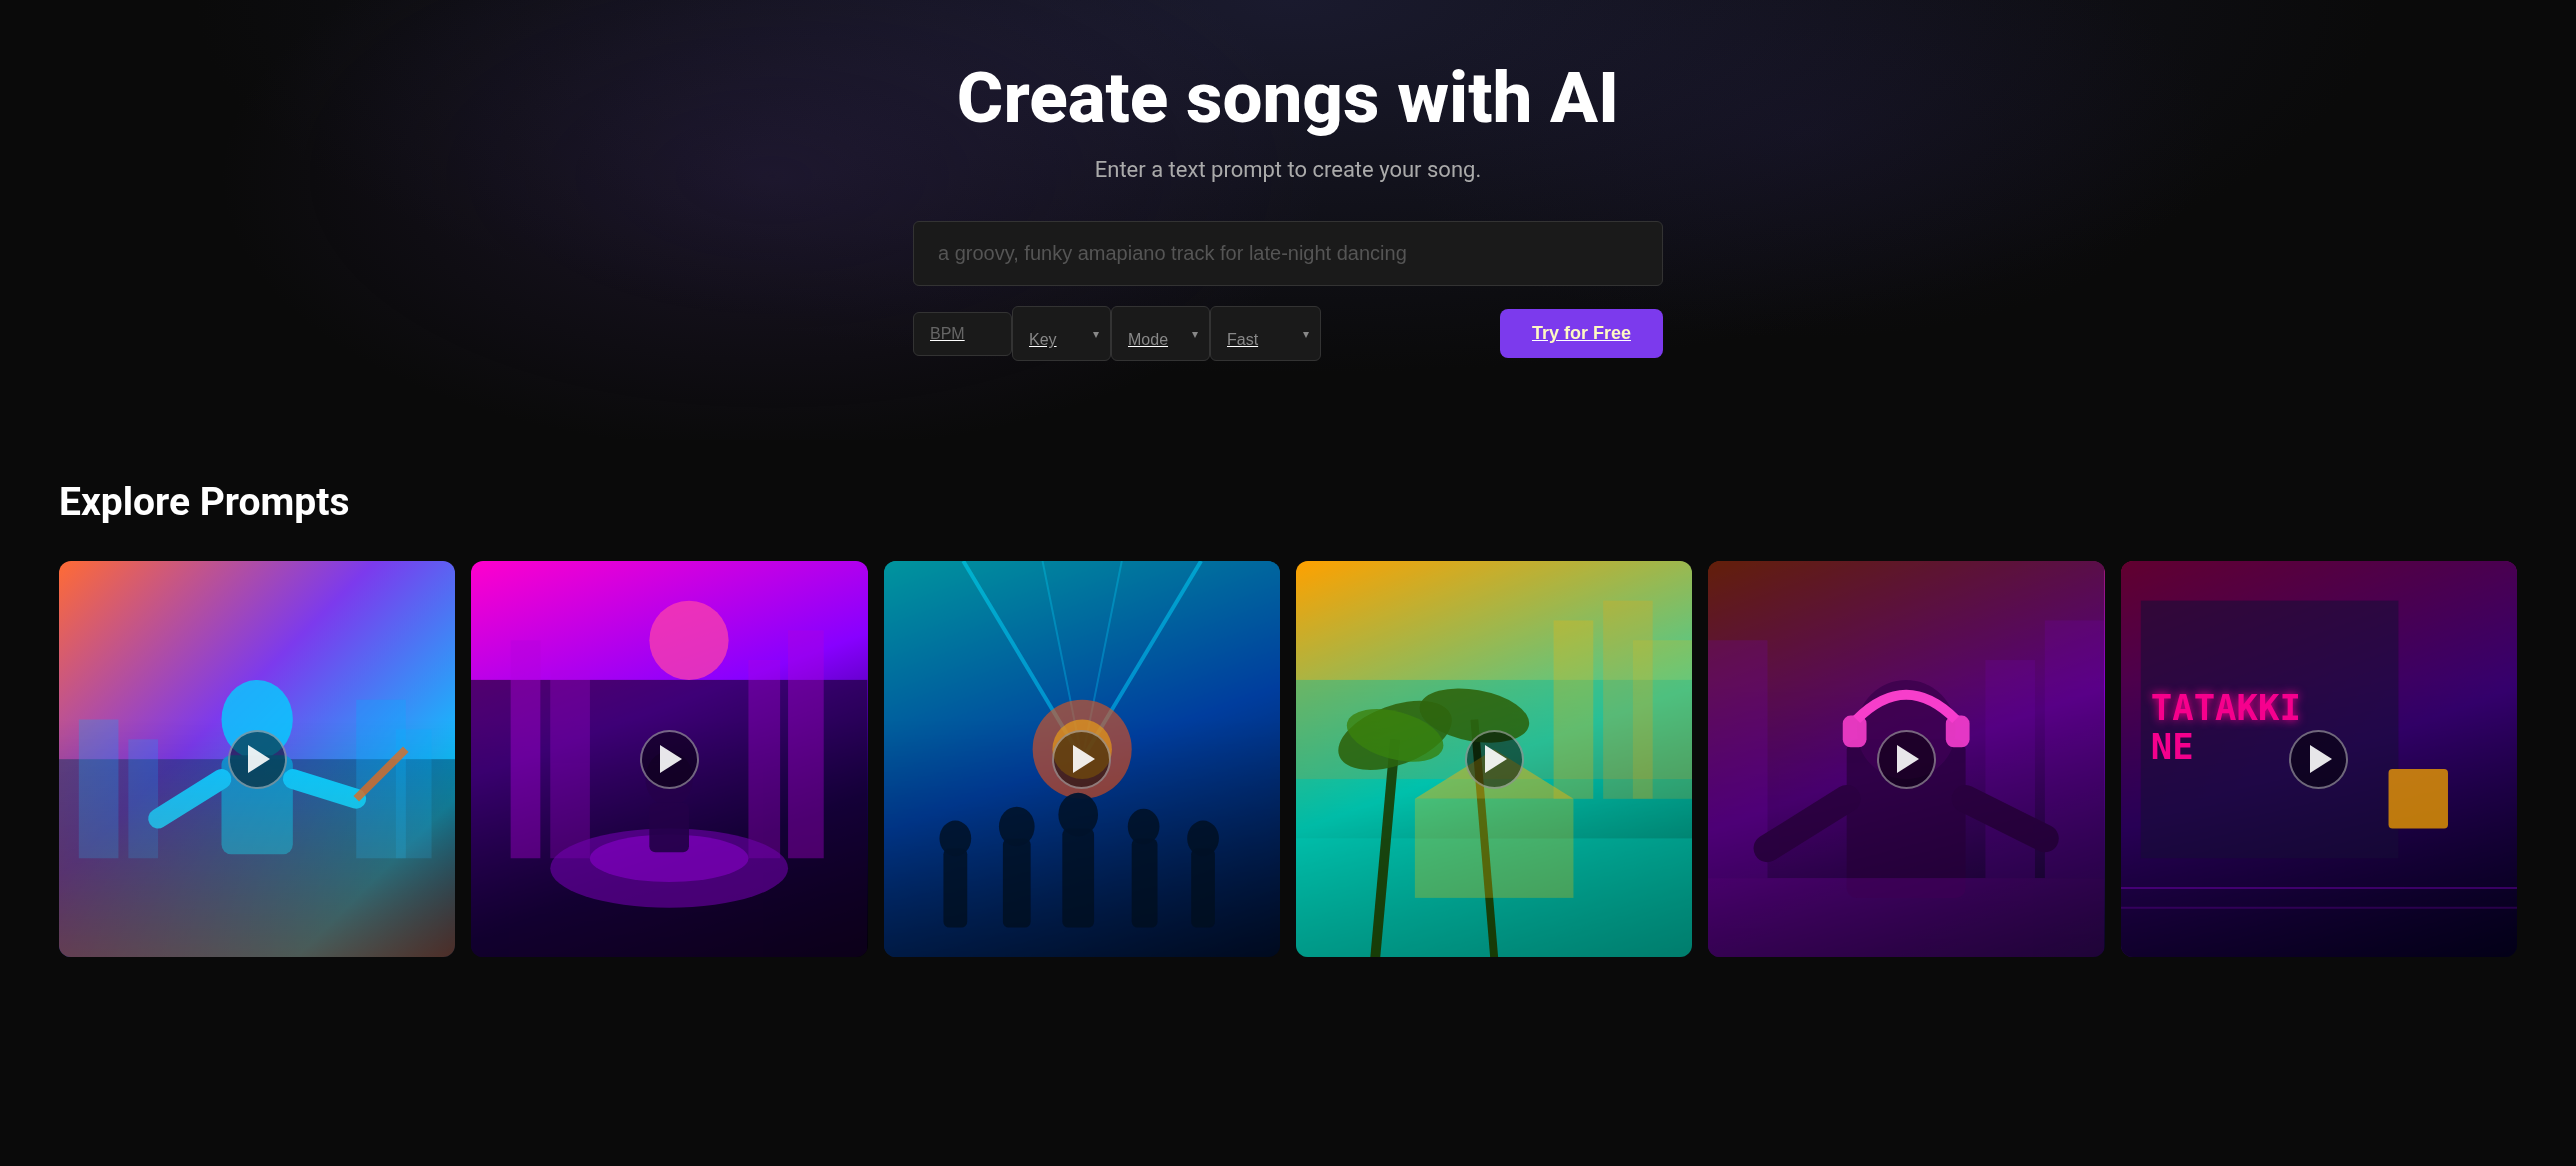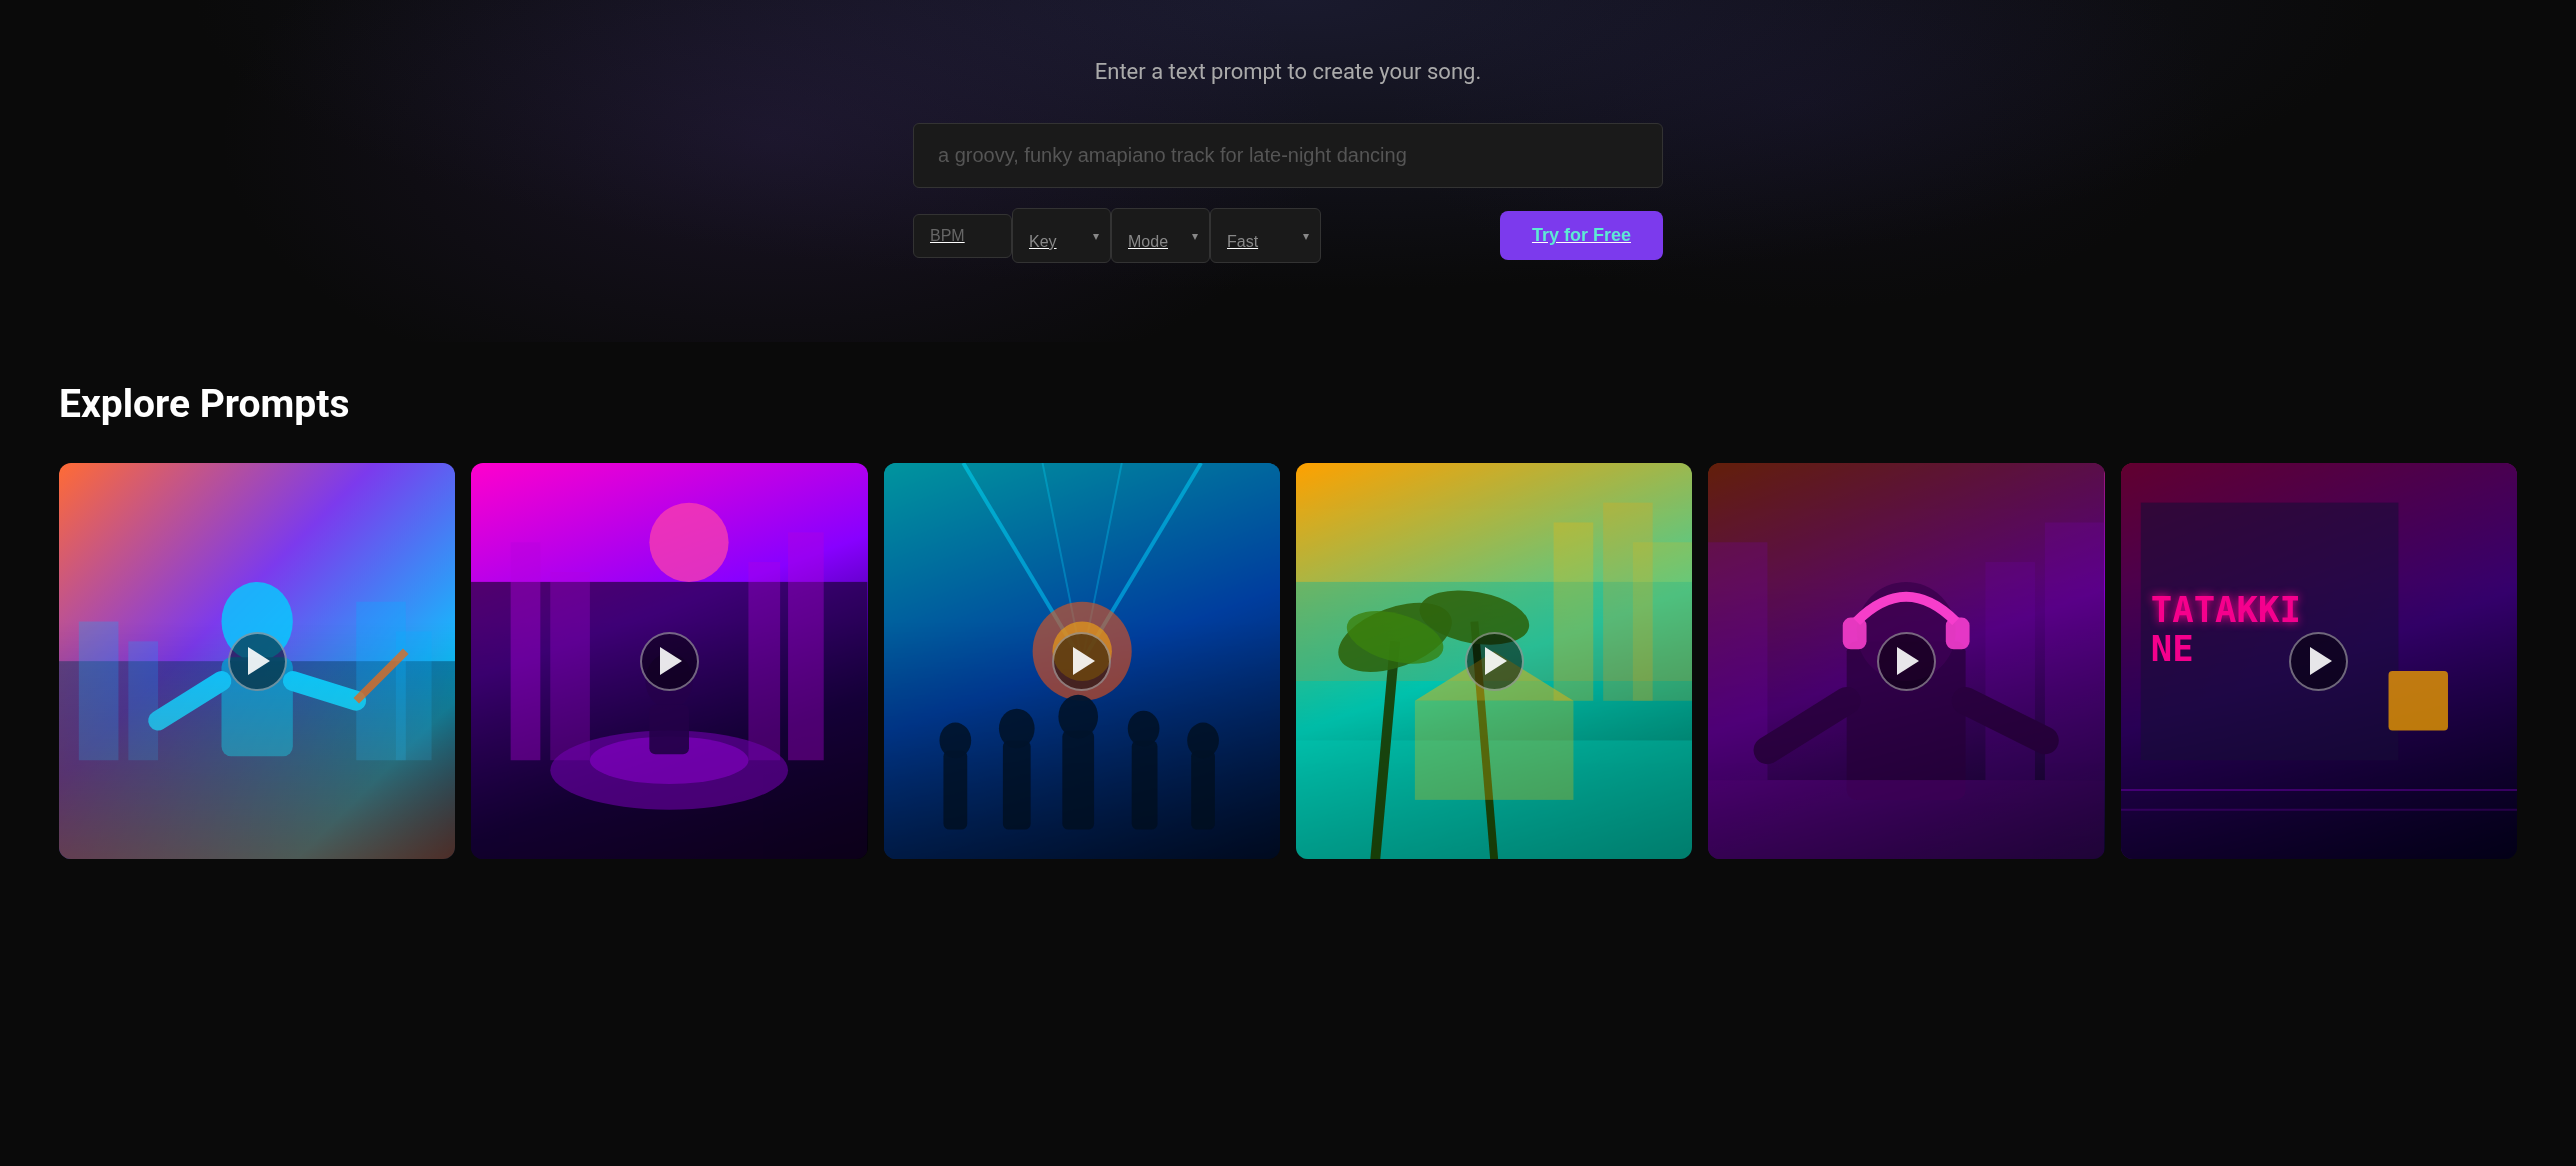--- a/index.html
+++ b/index.html
@@ -132,21 +132,21 @@
       color: #888888;
       font-size: 12px;
     }
 
     .spacer {
       flex: 1;
     }
 
     .try-free-button {
       background: #7c3aed;
-      color: #5eead4;
+      color: #fef9c3;
       border: none;
       border-radius: 8px;
       padding: 14px 32px;
       font-size: 18px;
       font-weight: 600;
       cursor: pointer;
       white-space: nowrap;
     }
 
     .explore-section {
@@ -261,20 +261,21 @@
     .card-deco {
       position: absolute;
       inset: 0;
       pointer-events: none;
     }
   </style>
 </head>
 <body>
 
 <div class="hero-section">
+  <h1 class="page-title">Create songs with AI</h1>
   <p class="page-subtitle">Enter a text prompt to create your song.</p>
 
   <div class="prompt-container">
     <input class="prompt-input" type="text" placeholder="a groovy, funky amapiano track for late-night dancing" style="">
   </div>
 
   <div class="controls-row">
     <input class="bpm-input" type="text" placeholder="BPM" style="">
 
     <div class="select-wrapper">

